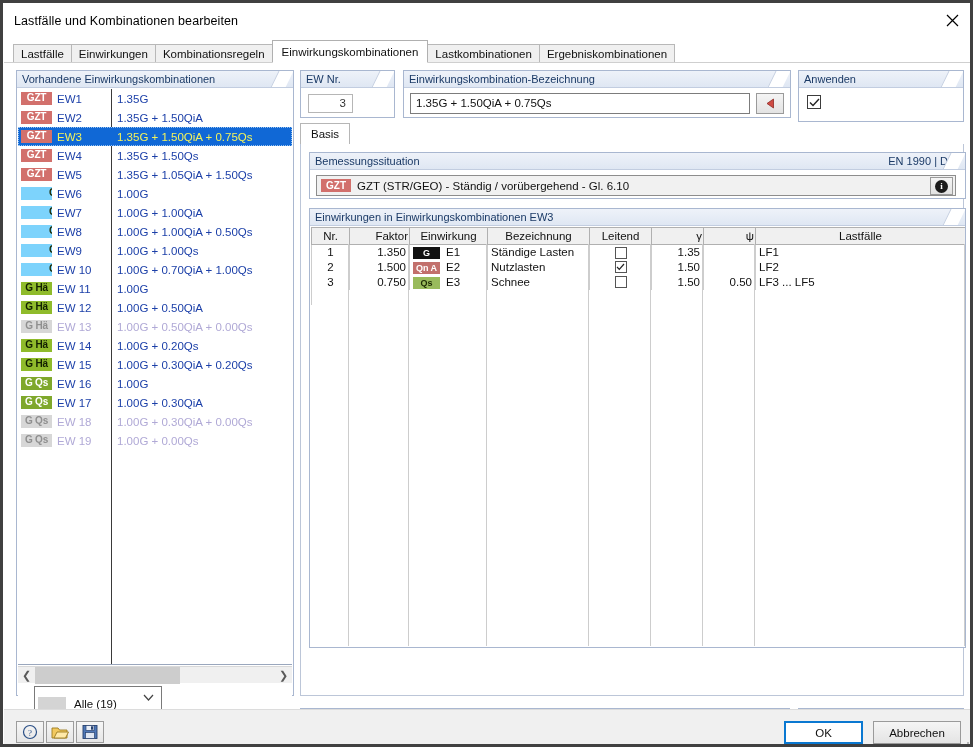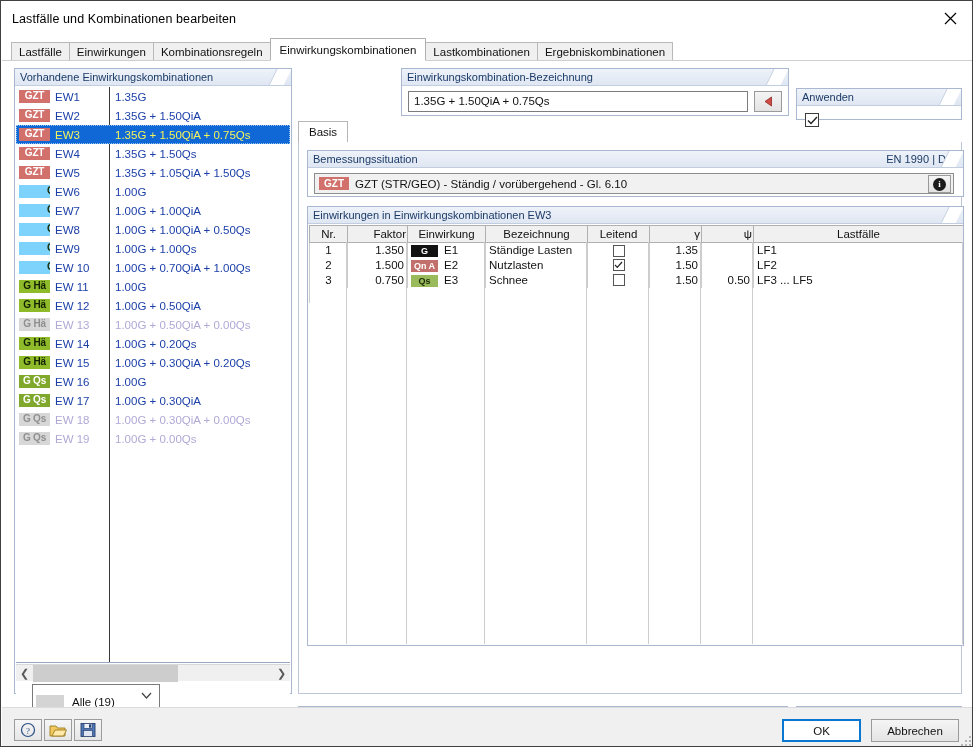--- a/index.html
+++ b/index.html
@@ -8,21 +8,21 @@
     width: 973px; height: 747px;
     overflow: hidden;
     font-family: "Liberation Sans", sans-serif;
     font-size: 11px;
     background: #ffffff;
   }
   #app {
     position: relative;
     width: 973px; height: 747px;
     background: #ffffff;
-    border: 1px solid #404040;
+    border: 3px solid #404040;
     overflow: hidden;
   }
 
   
   .titlebar {
     position: absolute; left: 1px; top: 1px; width: 971px; height: 33px;
     background: #ffffff;
     display: flex; align-items: center;
   }
   .title-text {
@@ -176,21 +176,21 @@
     border: 1px solid #7c7c7c; background: #ffffff;
     font-size: 11.5px; color: #111; padding-left: 5px; line-height: 19px;
   }
   .bez-btn {
     position:absolute; left: 352px; top: 22px; width: 28px; height: 21px;
     background: linear-gradient(#f4f4f4,#e3e3e3);
     border: 1px solid #9a9a9a;
     display:flex; align-items:center; justify-content:center; cursor:pointer;
   }
 
-  #anwGroup { left: 794px; top: 7px; width: 166px; height: 32px; margin-top: 20px; }
+  #anwGroup { left: 794px; top: 7px; width: 166px; height: 52px; }
   .chkbox {
     width: 14px; height: 14px; border: 1px solid #3c3c3c; background: #ffffff;
     display: inline-flex; align-items: center; justify-content: center;
   }
   .anw-chk { position: absolute; left: 8px; top: 24px; }
 
   
   .subtabs { position: absolute; left: 296px; top: 60px; width: 664px; height: 22px; }
   .subtab {
     position: absolute; left: 0; top: 0;
@@ -471,20 +471,24 @@
           <span class="flabel">Alle (19)</span>
           <span class="chev">
             <svg width="11" height="7" viewBox="0 0 11 7">
                 <path d="M1 1 L5.5 6 L10 1" stroke="#444" stroke-width="1.2" fill="none"></path>
               </svg>
           </span>
         </div>
       </div>
     </div>
 
+    <div class="group" id="ewnrGroup">
+      <div class="ghead">EW Nr.</div>
+      <div class="ewnr-input">3</div>
+    </div>
 
     <div class="group" id="bezGroup">
       <div class="ghead">Einwirkungskombination-Bezeichnung</div>
       <div class="bez-input">1.35G + 1.50QiA + 0.75Qs</div>
       <div class="bez-btn">
         <svg width="11" height="11" viewBox="0 0 11 11">
             <path d="M8.5 1 L2 5.5 L8.5 10 Z" fill="#cf4b44" stroke="#8e2a25" stroke-width="0.8"></path>
           </svg>
       </div>
     </div>

